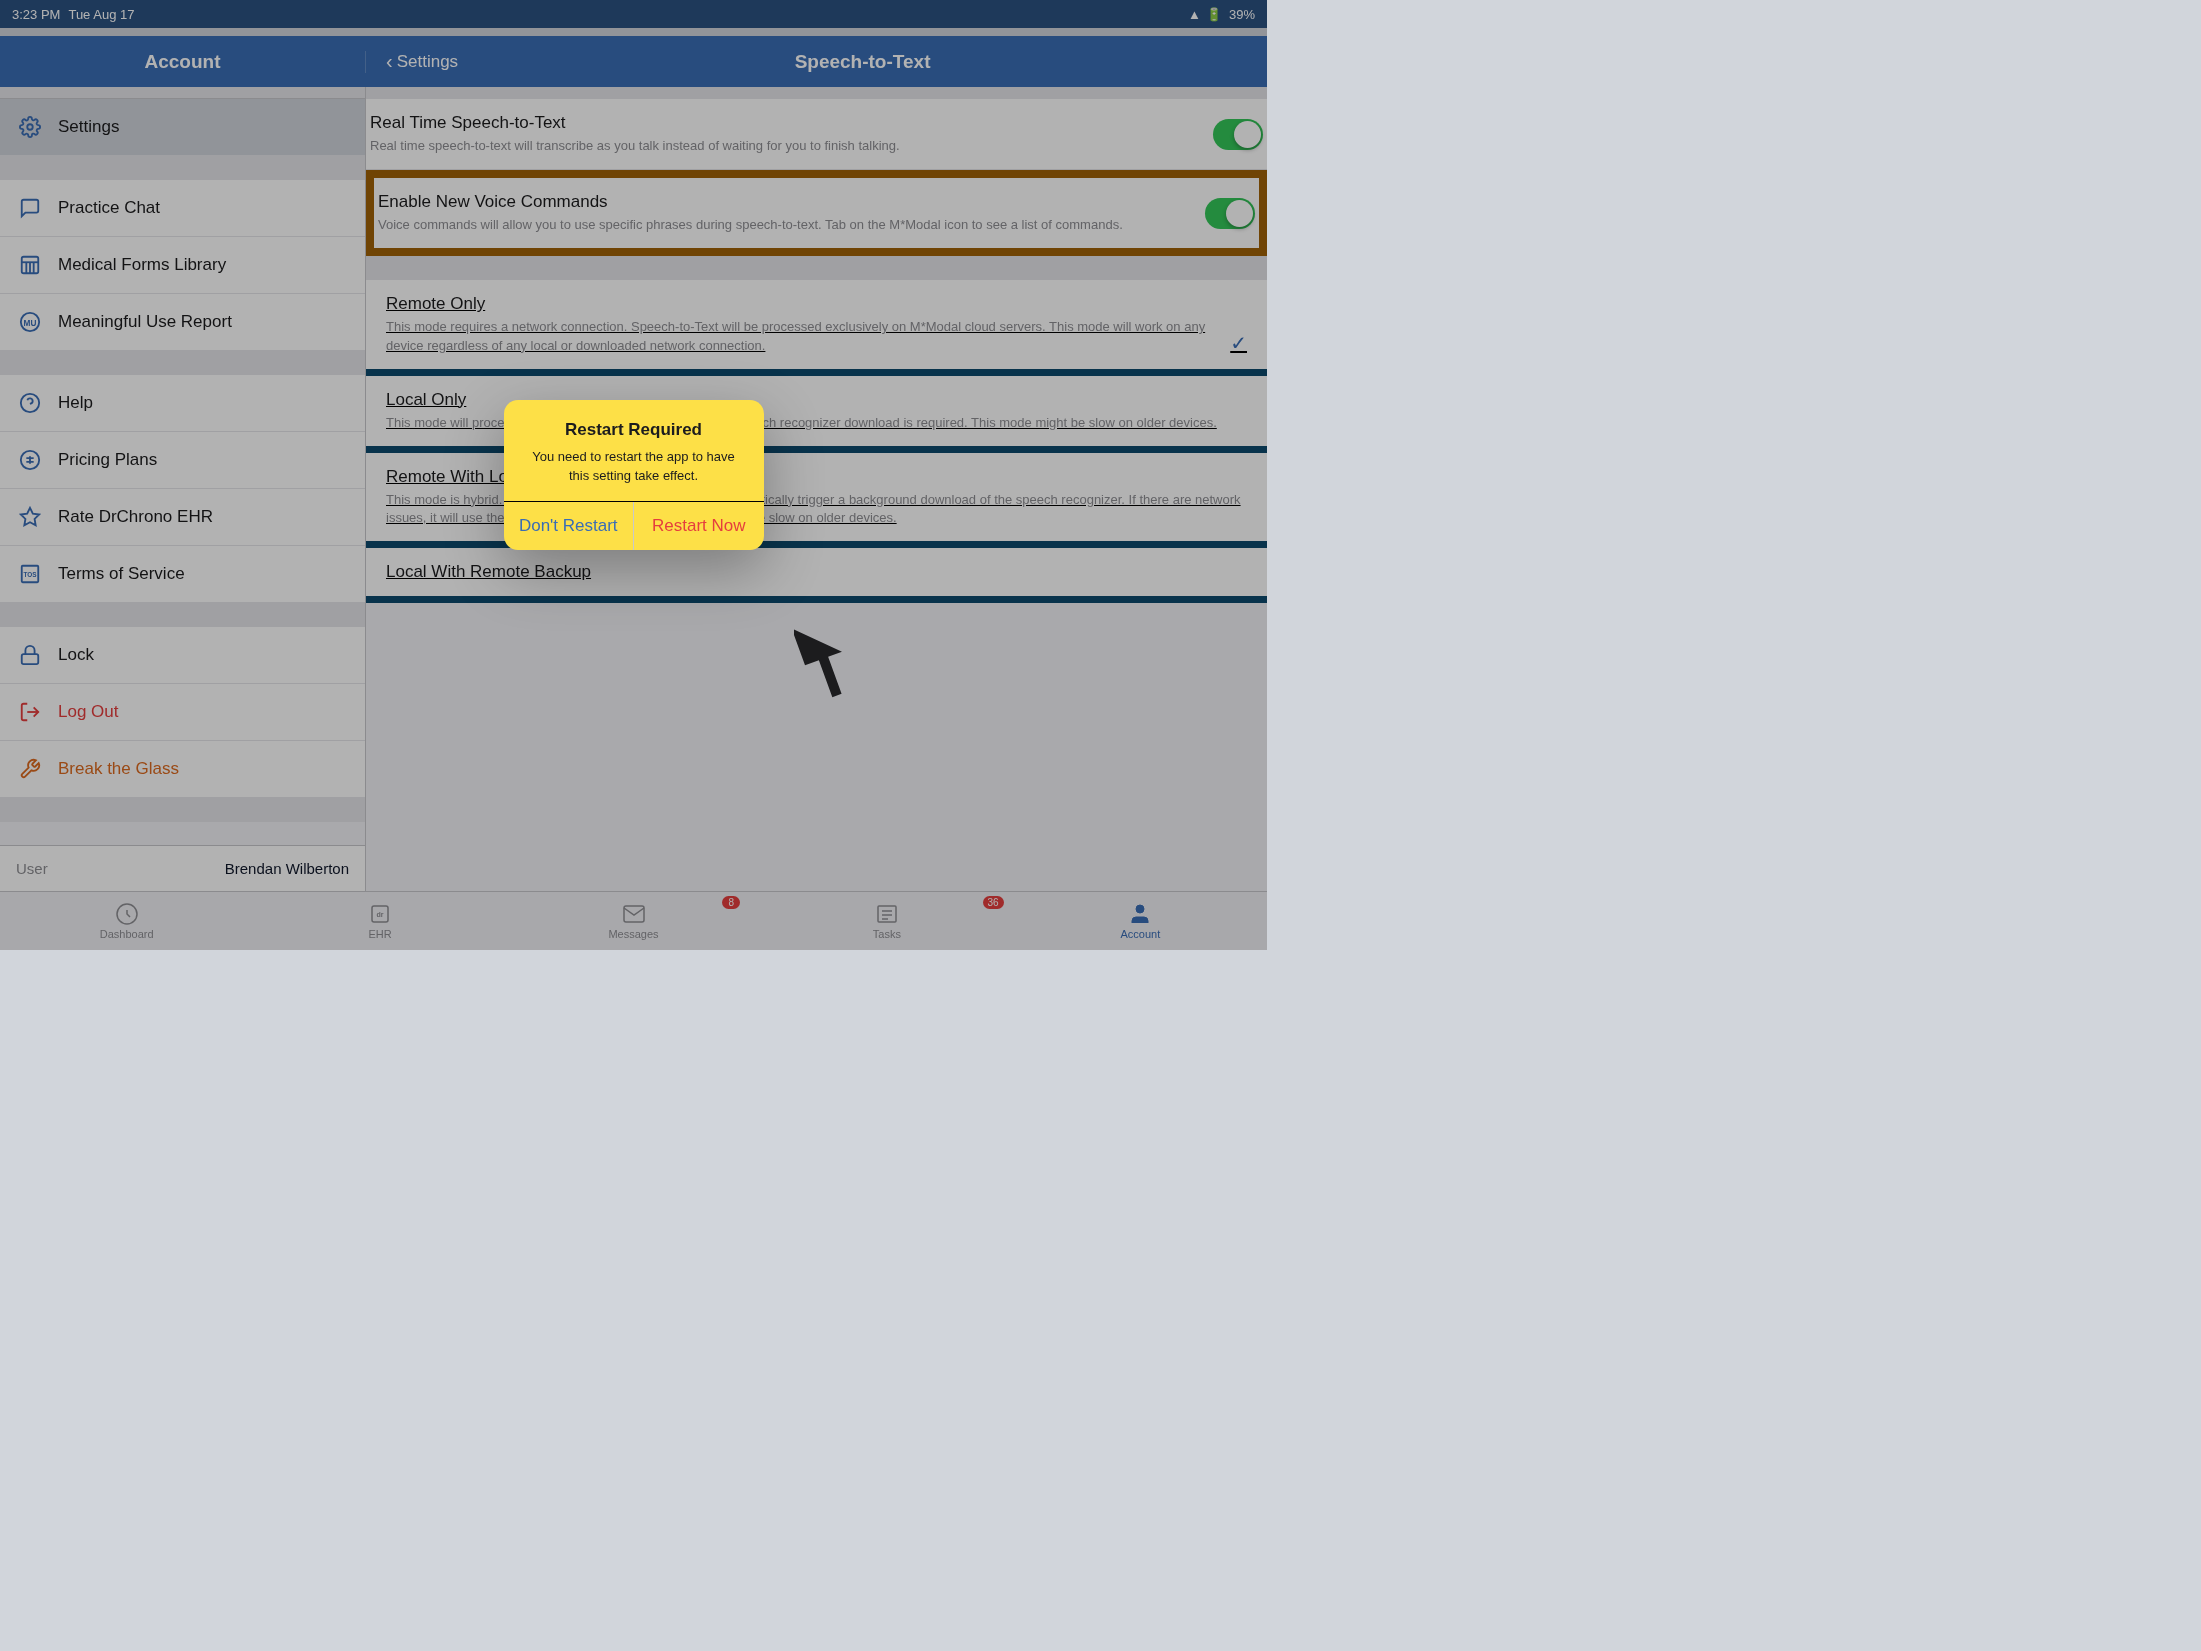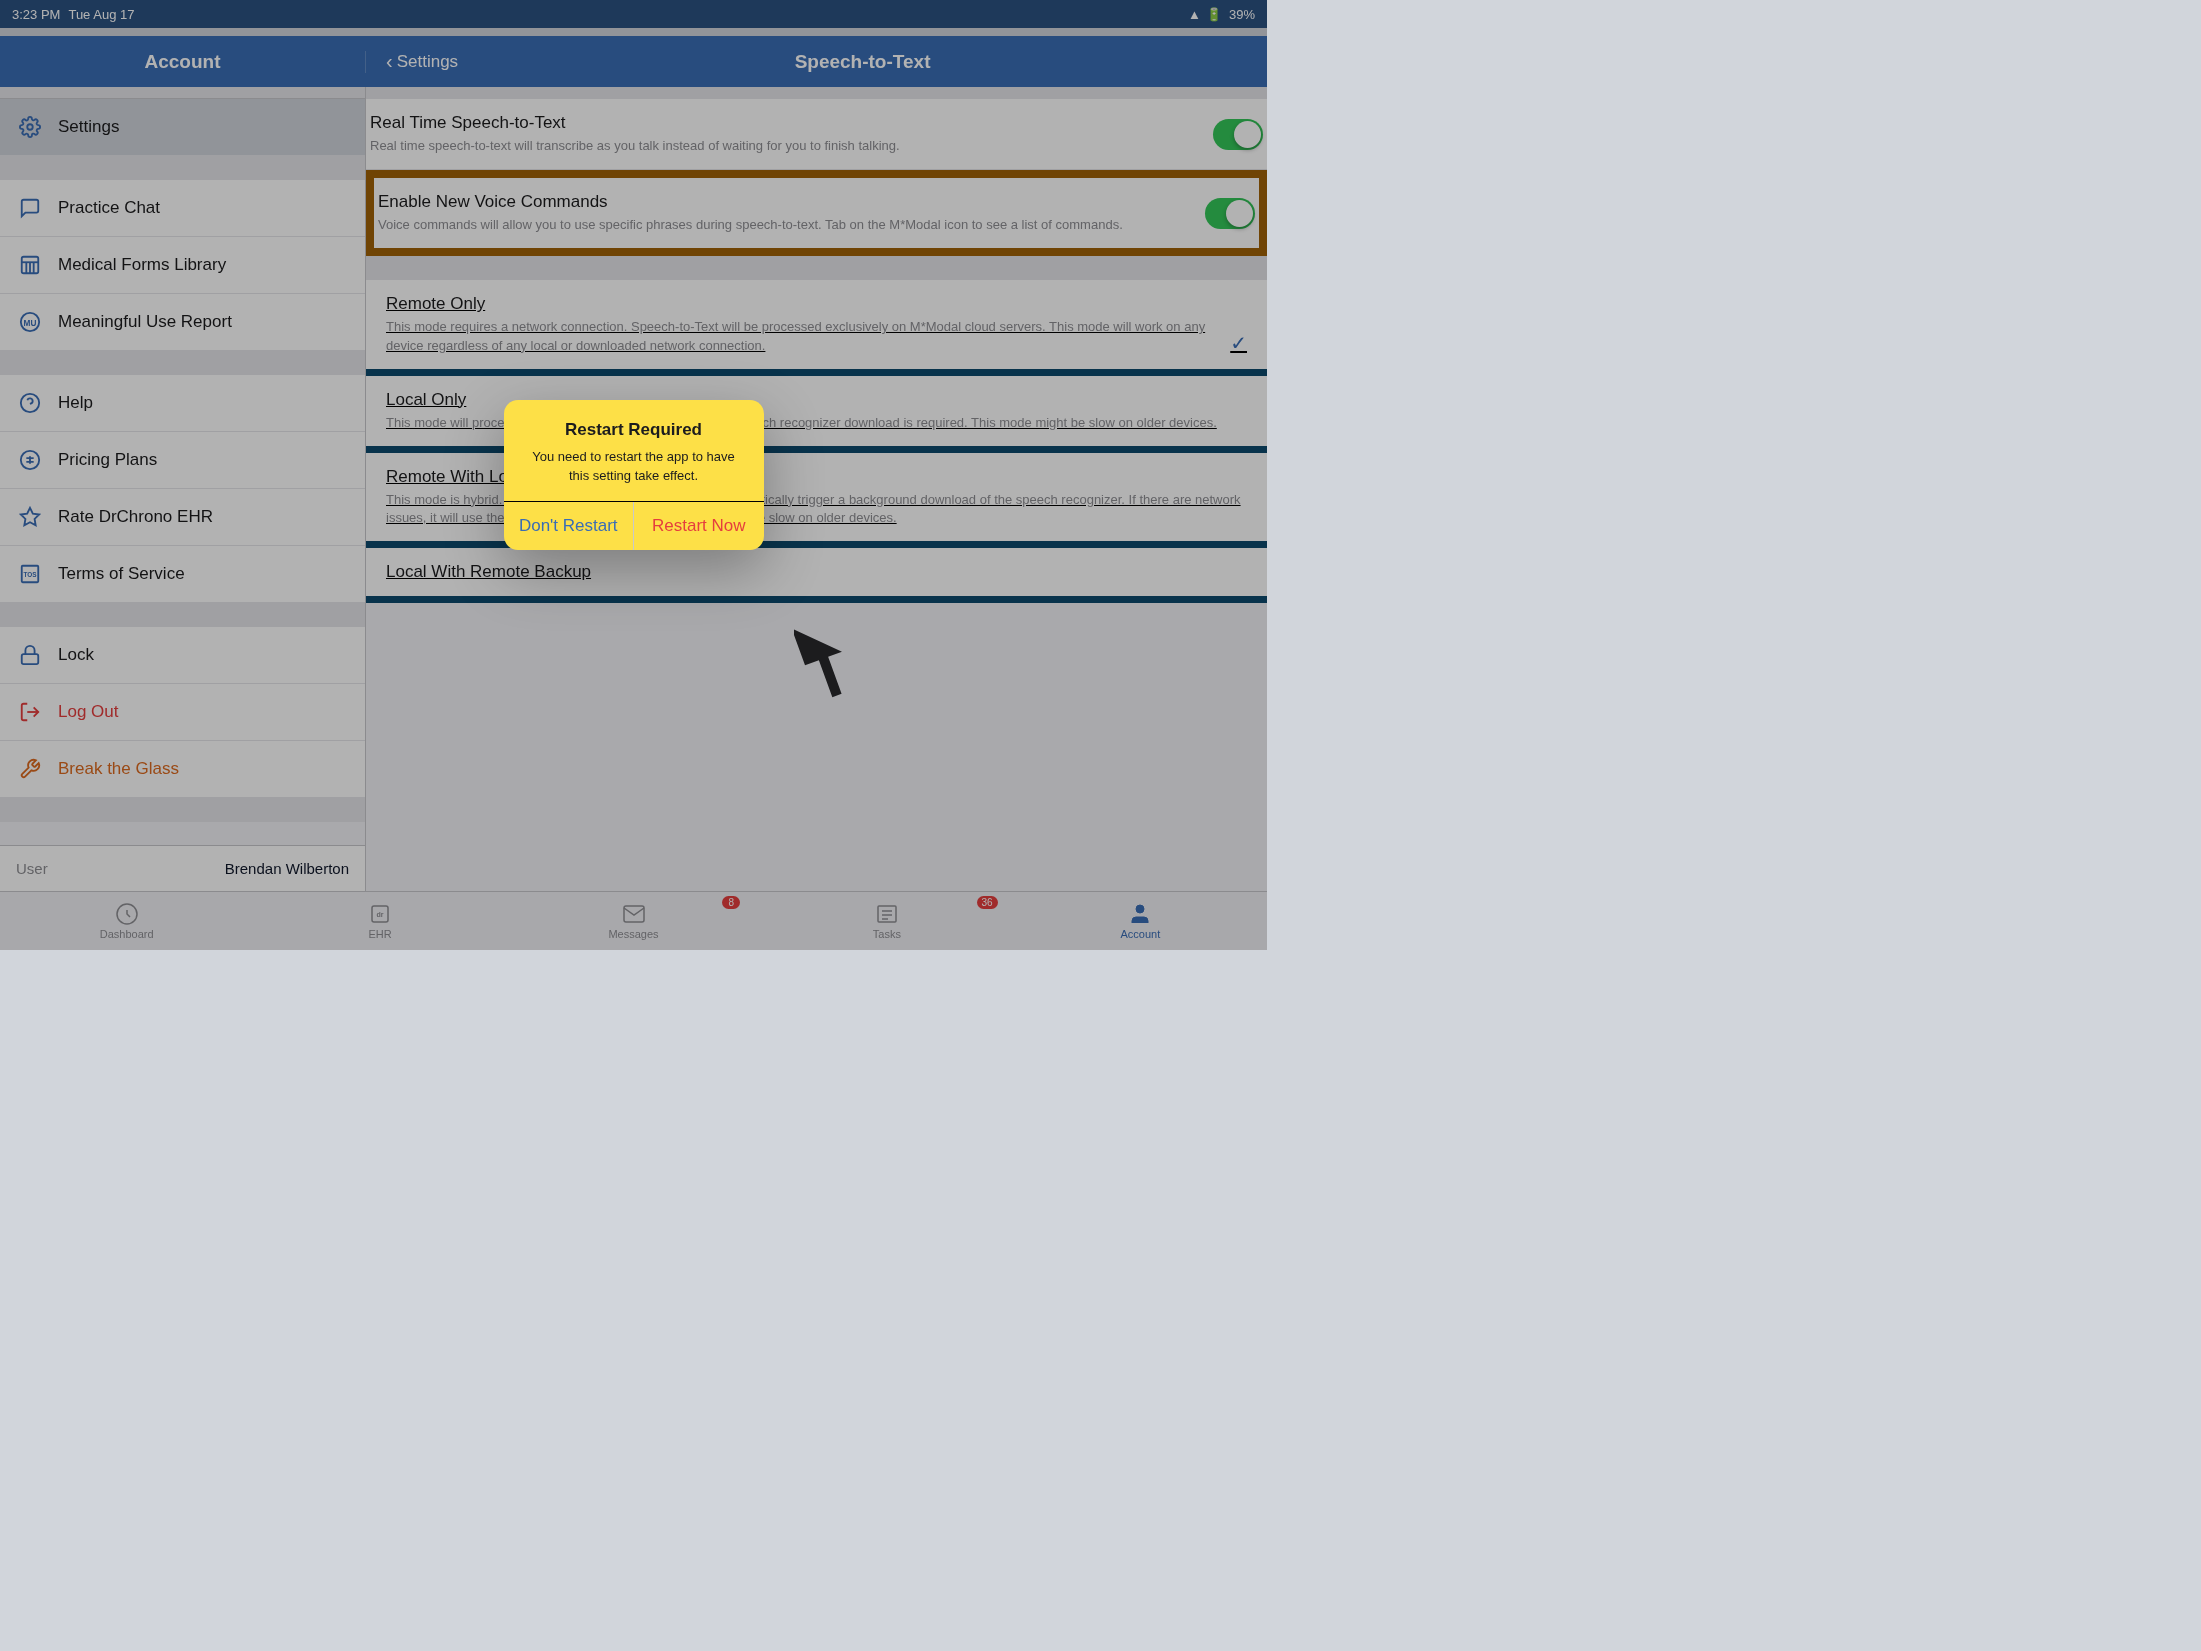--- a/index.html
+++ b/index.html
@@ -368,21 +368,21 @@
     <span style="position:absolute;top:0;right:20px;background:#e53e3e;color:white;border-radius:10px;font-size:10px;padding:1px 5px;min-width:18px;text-align:center;">8</span>
     <span class="tab-label">Messages</span>
   </div>
   <div class="tab-item-wrapper" style="position:relative;">
     <svg width="24" height="24" viewBox="0 0 24 24" fill="none" stroke="#8e8e93" stroke-width="1.5">
       <rect x="3" y="4" width="18" height="16" rx="1"></rect>
       <line x1="7" y1="9" x2="17" y2="9"></line>
         <line x1="7" y1="13" x2="17" y2="13"></line>
         <line x1="7" y1="17" x2="13" y2="17"></line>
     </svg>
-    <span style="position:absolute;top:0;right:16px;background:#e53e3e;color:white;border-radius:10px;font-size:10px;padding:1px 5px;min-width:18px;text-align:center;">36</span>
+    <span style="position:absolute;top:0;right:10px;background:#e53e3e;color:white;border-radius:10px;font-size:10px;padding:1px 5px;min-width:18px;text-align:center;">36</span>
     <span class="tab-label">Tasks</span>
   </div>
   <div class="tab-item-wrapper">
     <svg width="24" height="24" viewBox="0 0 24 24" fill="#3a6db5" stroke="#3a6db5" stroke-width="1">
       <path d="M20 21v-2a4 4 0 0 0-4-4H8a4 4 0 0 0-4 4v2"></path>
       <circle cx="12" cy="7" r="4"></circle>
     </svg>
     <span class="tab-label active">Account</span>
   </div>
 </div>

